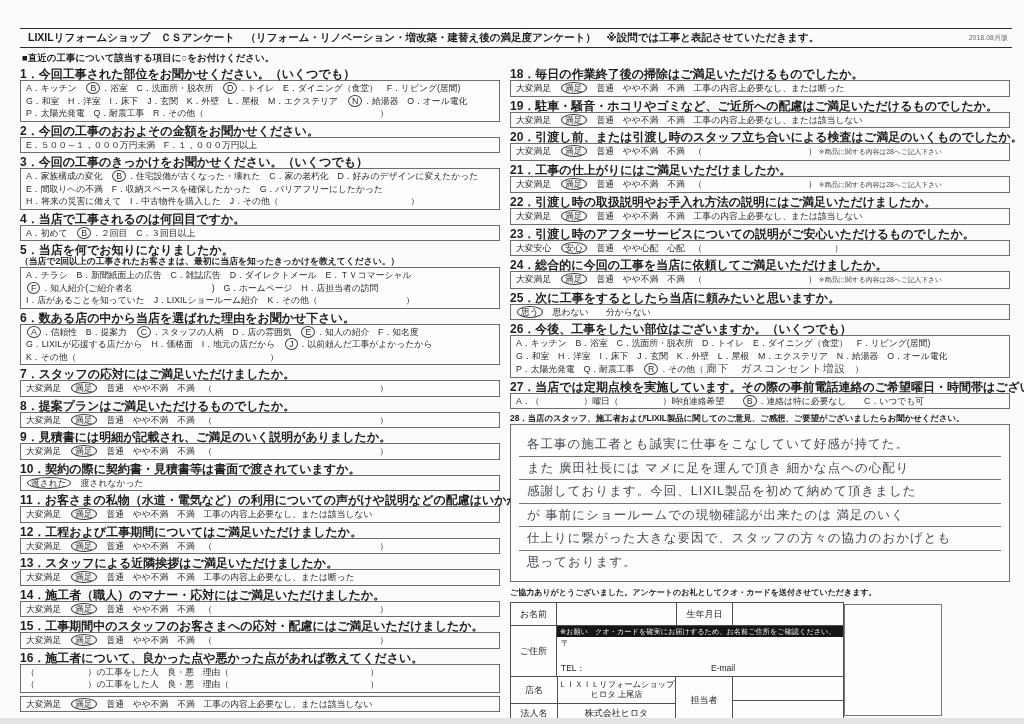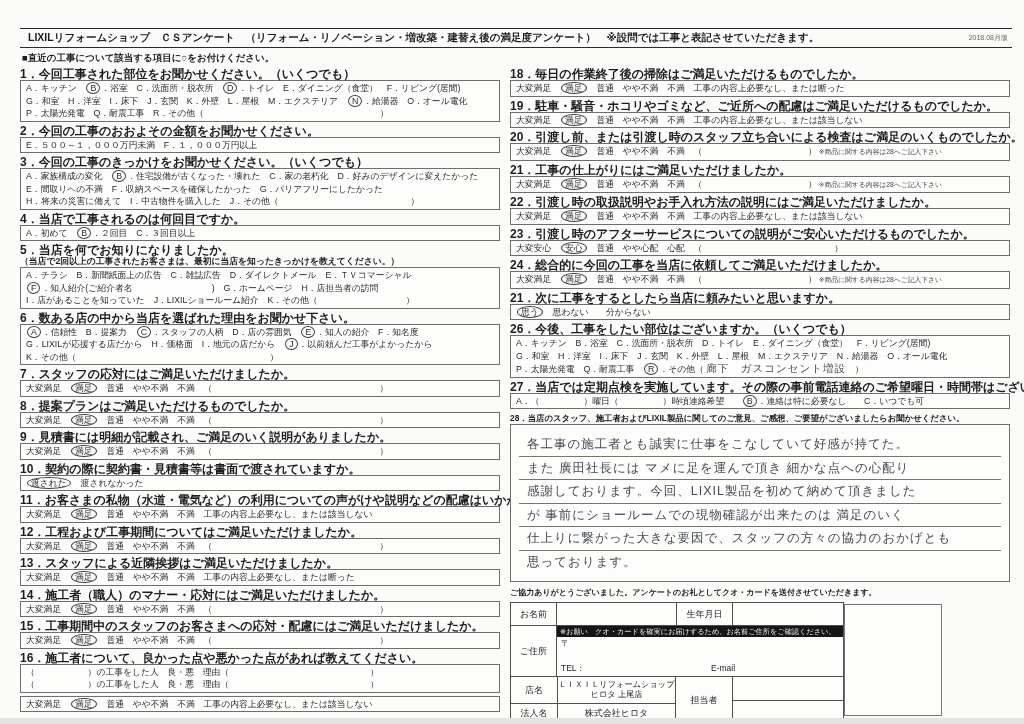--- a/index.html
+++ b/index.html
@@ -230,21 +230,21 @@
               <div class="q-line"><span>大変安心　</span><span class="circ">安心</span><span>　普通　やや心配　心配　（　　　　　　　　　　　　　　　）</span></div>
             </div>
           </div>
           <div class="q">
             <div class="q-title">24．総合的に今回の工事を当店に依頼してご満足いただけましたか。</div>
             <div class="q-box">
               <div class="q-line"><span>大変満足　</span><span class="circ">満足</span><span>　普通　やや不満　不満　（　　　　　　　　　　　　）</span><span class="small">※商品に関する内容は28へご記入下さい</span></div>
             </div>
           </div>
           <div class="q">
-            <div class="q-title">21．次に工事をするとしたら当店に頼みたいと思いますか。</div>
+            <div class="q-title">25．次に工事をするとしたら当店に頼みたいと思いますか。</div>
             <div class="q-box">
               <div class="q-line"><span class="circ">思う</span><span>　思わない　　分からない</span></div>
             </div>
           </div>
           <div class="q">
             <div class="q-title">26．今後、工事をしたい部位はございますか。（いくつでも）</div>
             <div class="q-box">
               <div class="q-line"><span>A．キッチン　B．浴室　C．洗面所・脱衣所　D．トイレ　E．ダイニング（食堂）　F．リビング(居間)</span></div>
               <div class="q-line"><span>G．和室　H．洋室　I．床下　J．玄関　K．外壁　L．屋根　M．エクステリア　N．給湯器　O．オール電化</span></div>
               <div class="q-line"><span>P．太陽光発電　Q．耐震工事　</span><span class="circ">R</span><span>．その他（ </span><span class="hw">廊下　ガスコンセント増設</span><span>　）</span></div>

